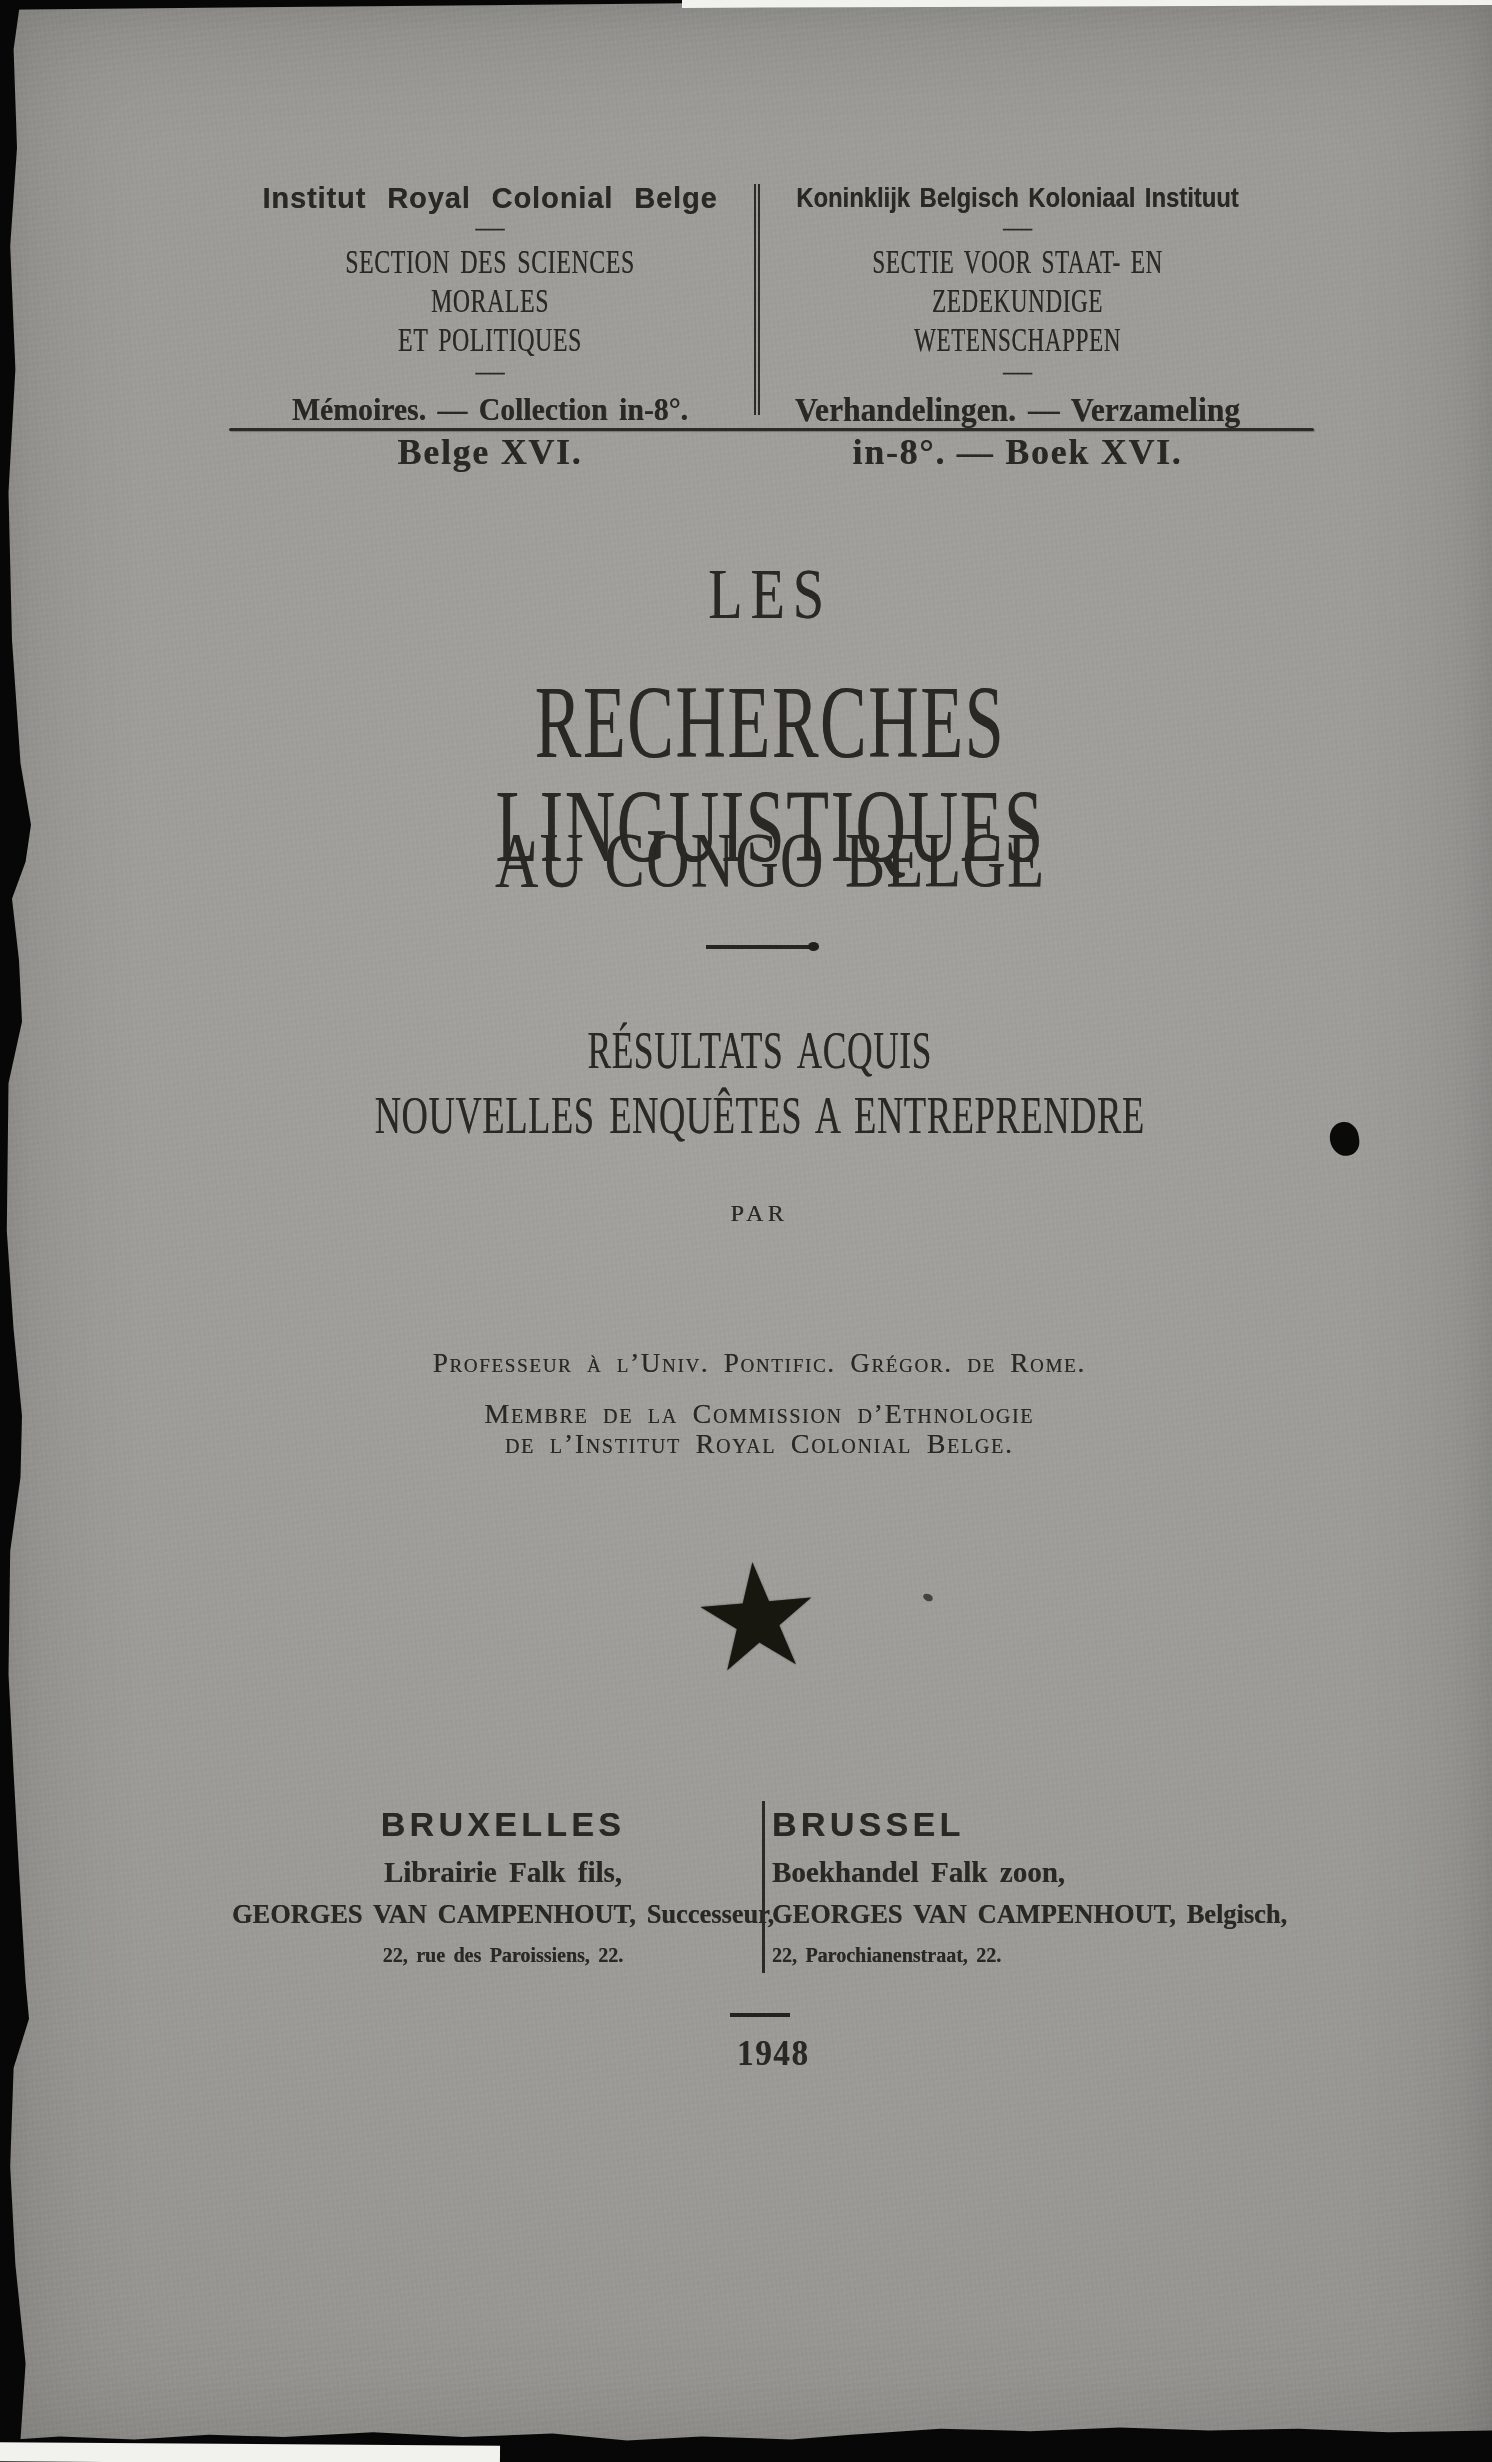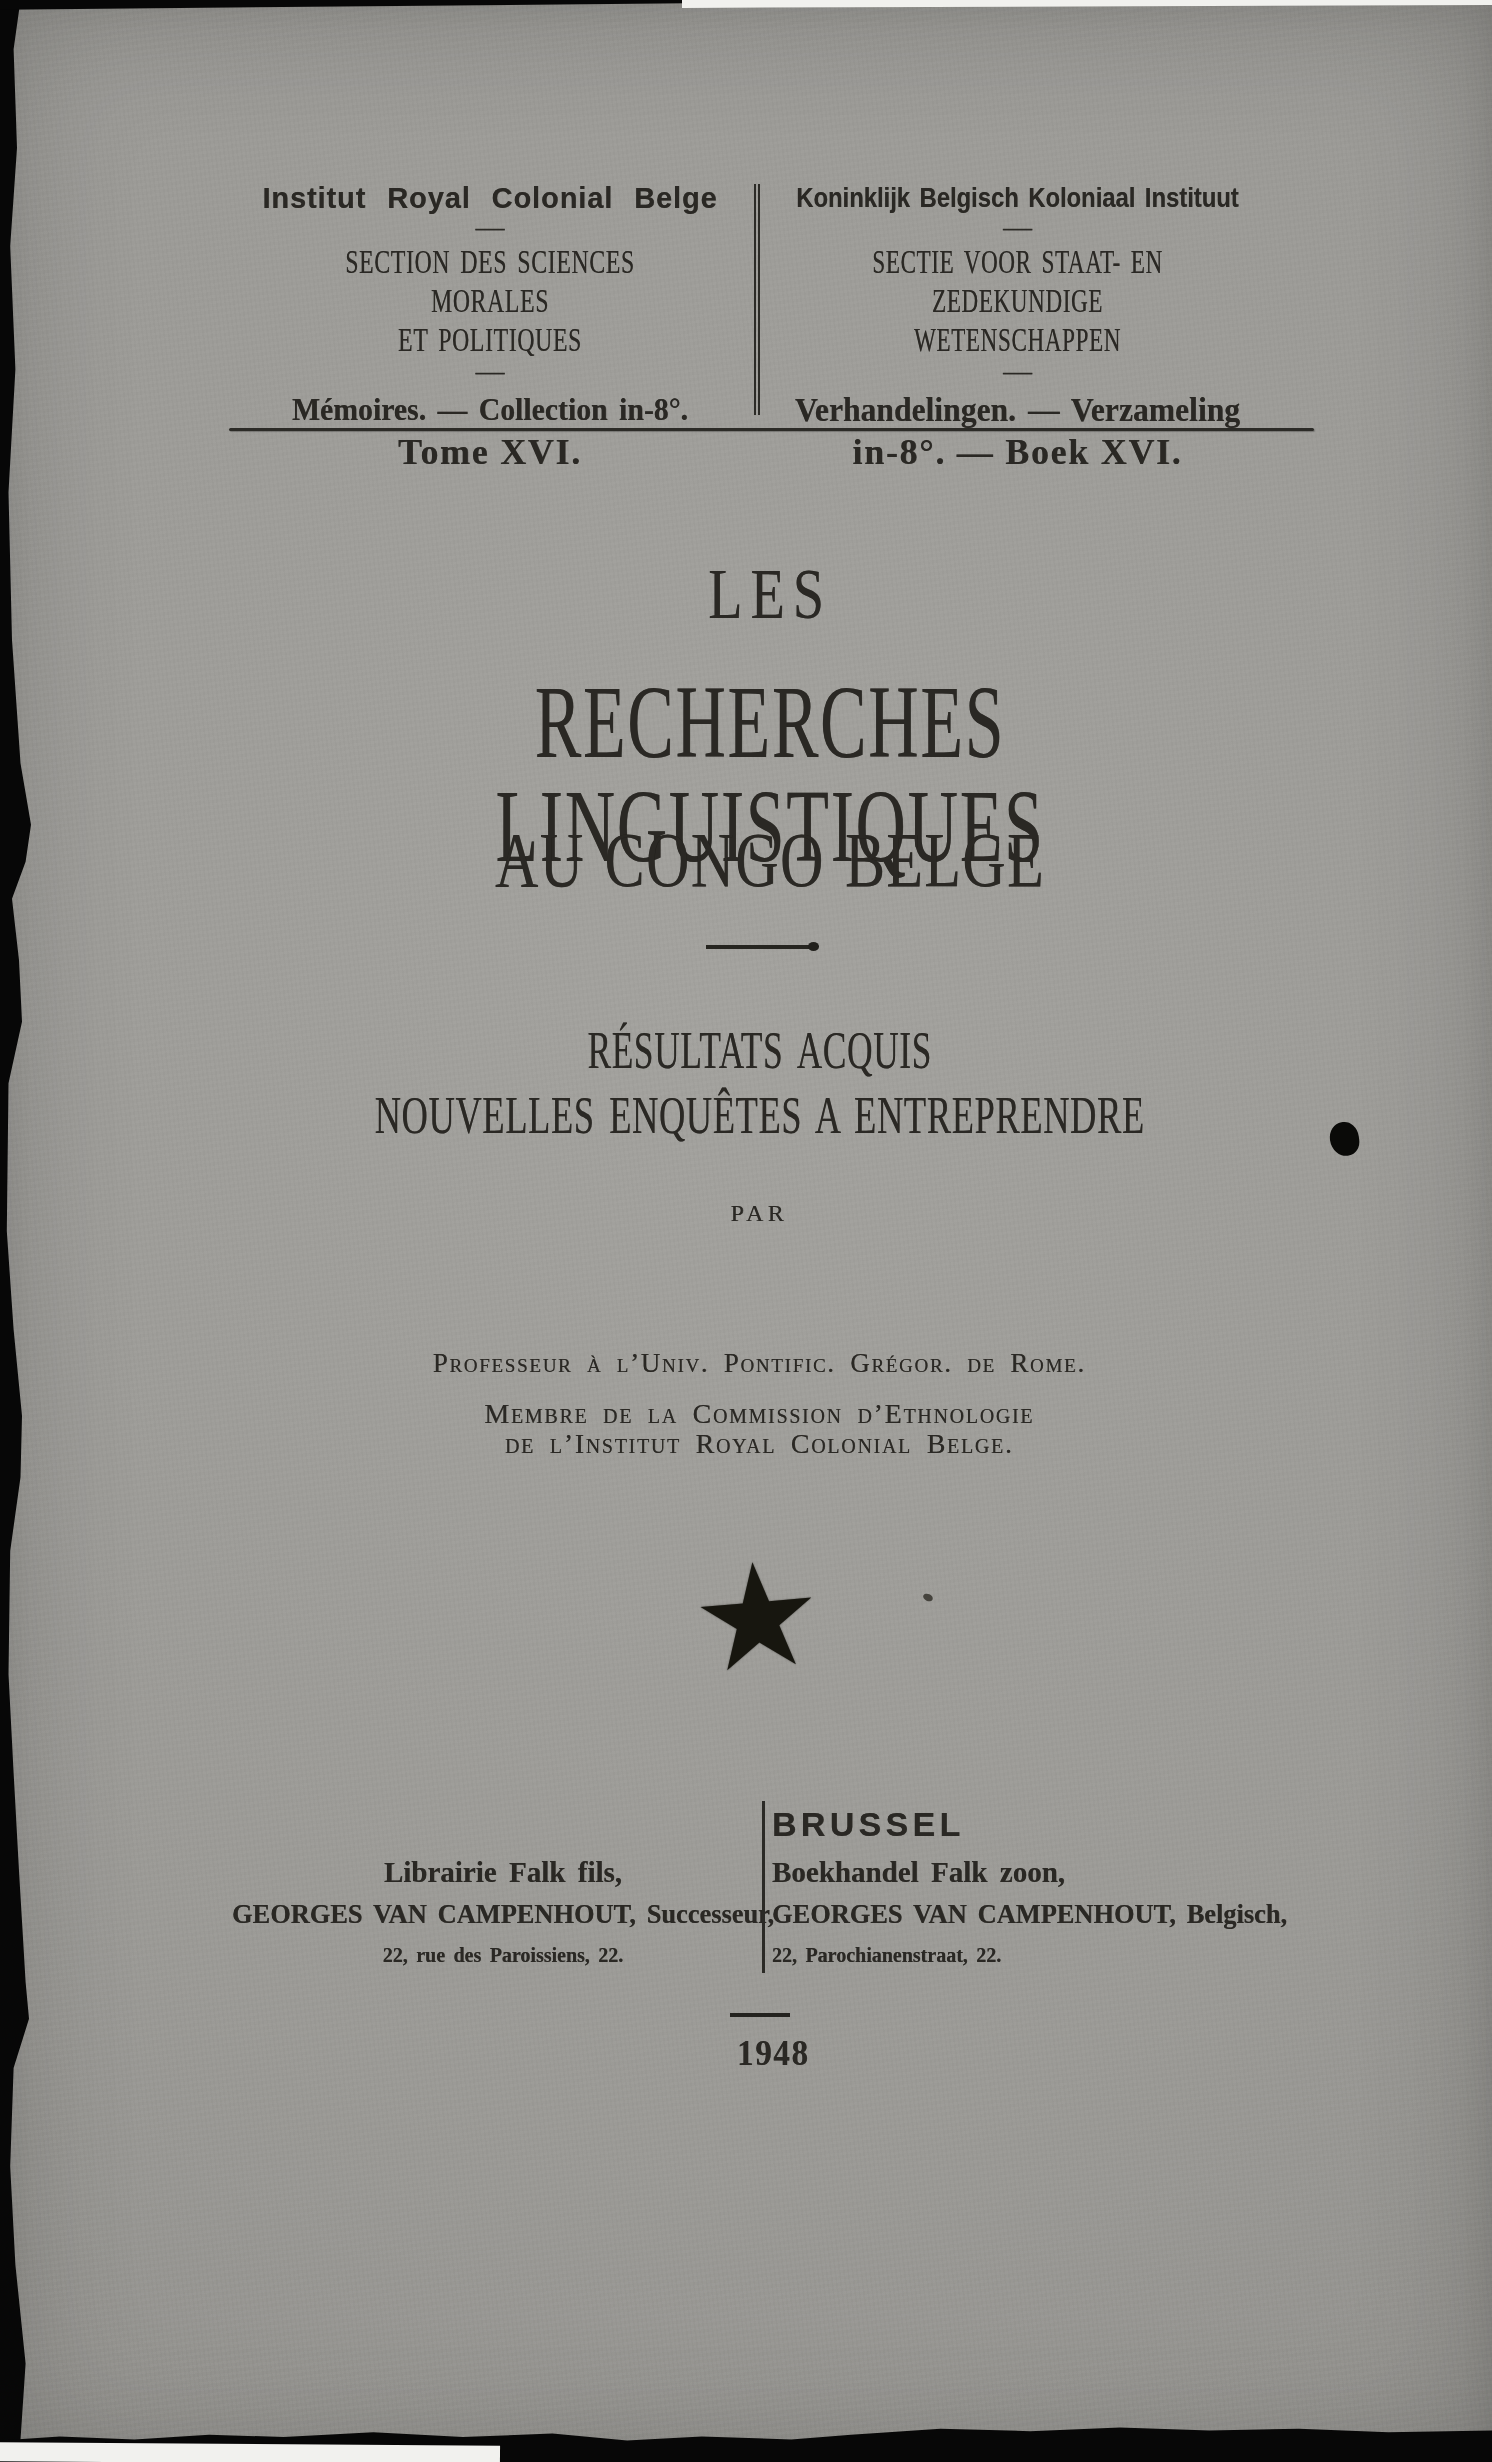--- a/index.html
+++ b/index.html
@@ -79,21 +79,21 @@
   <div class="paper">
     <div class="grain abs" style="inset:0"></div>
 
     <div class="hcol hcol-l ink">
       <div class="m-line1">Institut Royal Colonial Belge</div>
       <div class="m-dash">—</div>
       <div class="m-caps first c70">SECTION DES SCIENCES MORALES</div>
       <div class="m-caps c70">ET POLITIQUES</div>
       <div class="m-dash2">—</div>
       <div class="m-series c93">Mémoires. — Collection in-8°.</div>
-      <div class="m-tome">Tome XVI.</div>
+      <div class="m-tome">Belge XVI.</div>
     </div>
 
     <div class="abs vrule2"></div>
 
     <div class="hcol hcol-r ink">
       <div class="m-line1-r c85">Koninklijk Belgisch Koloniaal Instituut</div>
       <div class="m-dash">—</div>
       <div class="m-caps first c68">SECTIE VOOR STAAT- EN ZEDEKUNDIGE</div>
       <div class="m-caps c68">WETENSCHAPPEN</div>
       <div class="m-dash2">—</div>
@@ -115,20 +115,21 @@
     <div class="abs blot"></div>
 
     <div class="abs cx ink serif par">PAR</div>
     <div class="abs cx ink serif sc affil1">Professeur à l’Univ. Pontific. Grégor. de Rome.</div>
     <div class="abs cx ink serif sc affil2">Membre de la Commission d’Ethnologie</div>
     <div class="abs cx ink serif sc affil3">de l’Institut Royal Colonial Belge.</div>
 
     <div class="abs star">★</div>
     <div class="abs speck"></div>
 
+    <div class="abs impL ink imp-city">BRUXELLES</div>
     <div class="abs impL ink serif imp-pub">Librairie Falk fils,</div>
     <div class="abs impL ink serif imp-succ">GEORGES VAN CAMPENHOUT, Successeur,</div>
     <div class="abs impL ink serif imp-addr">22, rue des Paroissiens, 22.</div>
 
     <div class="abs imp-vrule"></div>
 
     <div class="abs impR ink imp-city">BRUSSEL</div>
     <div class="abs impR ink serif imp-pub">Boekhandel Falk zoon,</div>
     <div class="abs impR ink serif imp-succ">GEORGES VAN CAMPENHOUT, Belgisch,</div>
     <div class="abs impR ink serif imp-addr">22, Parochianenstraat, 22.</div>

